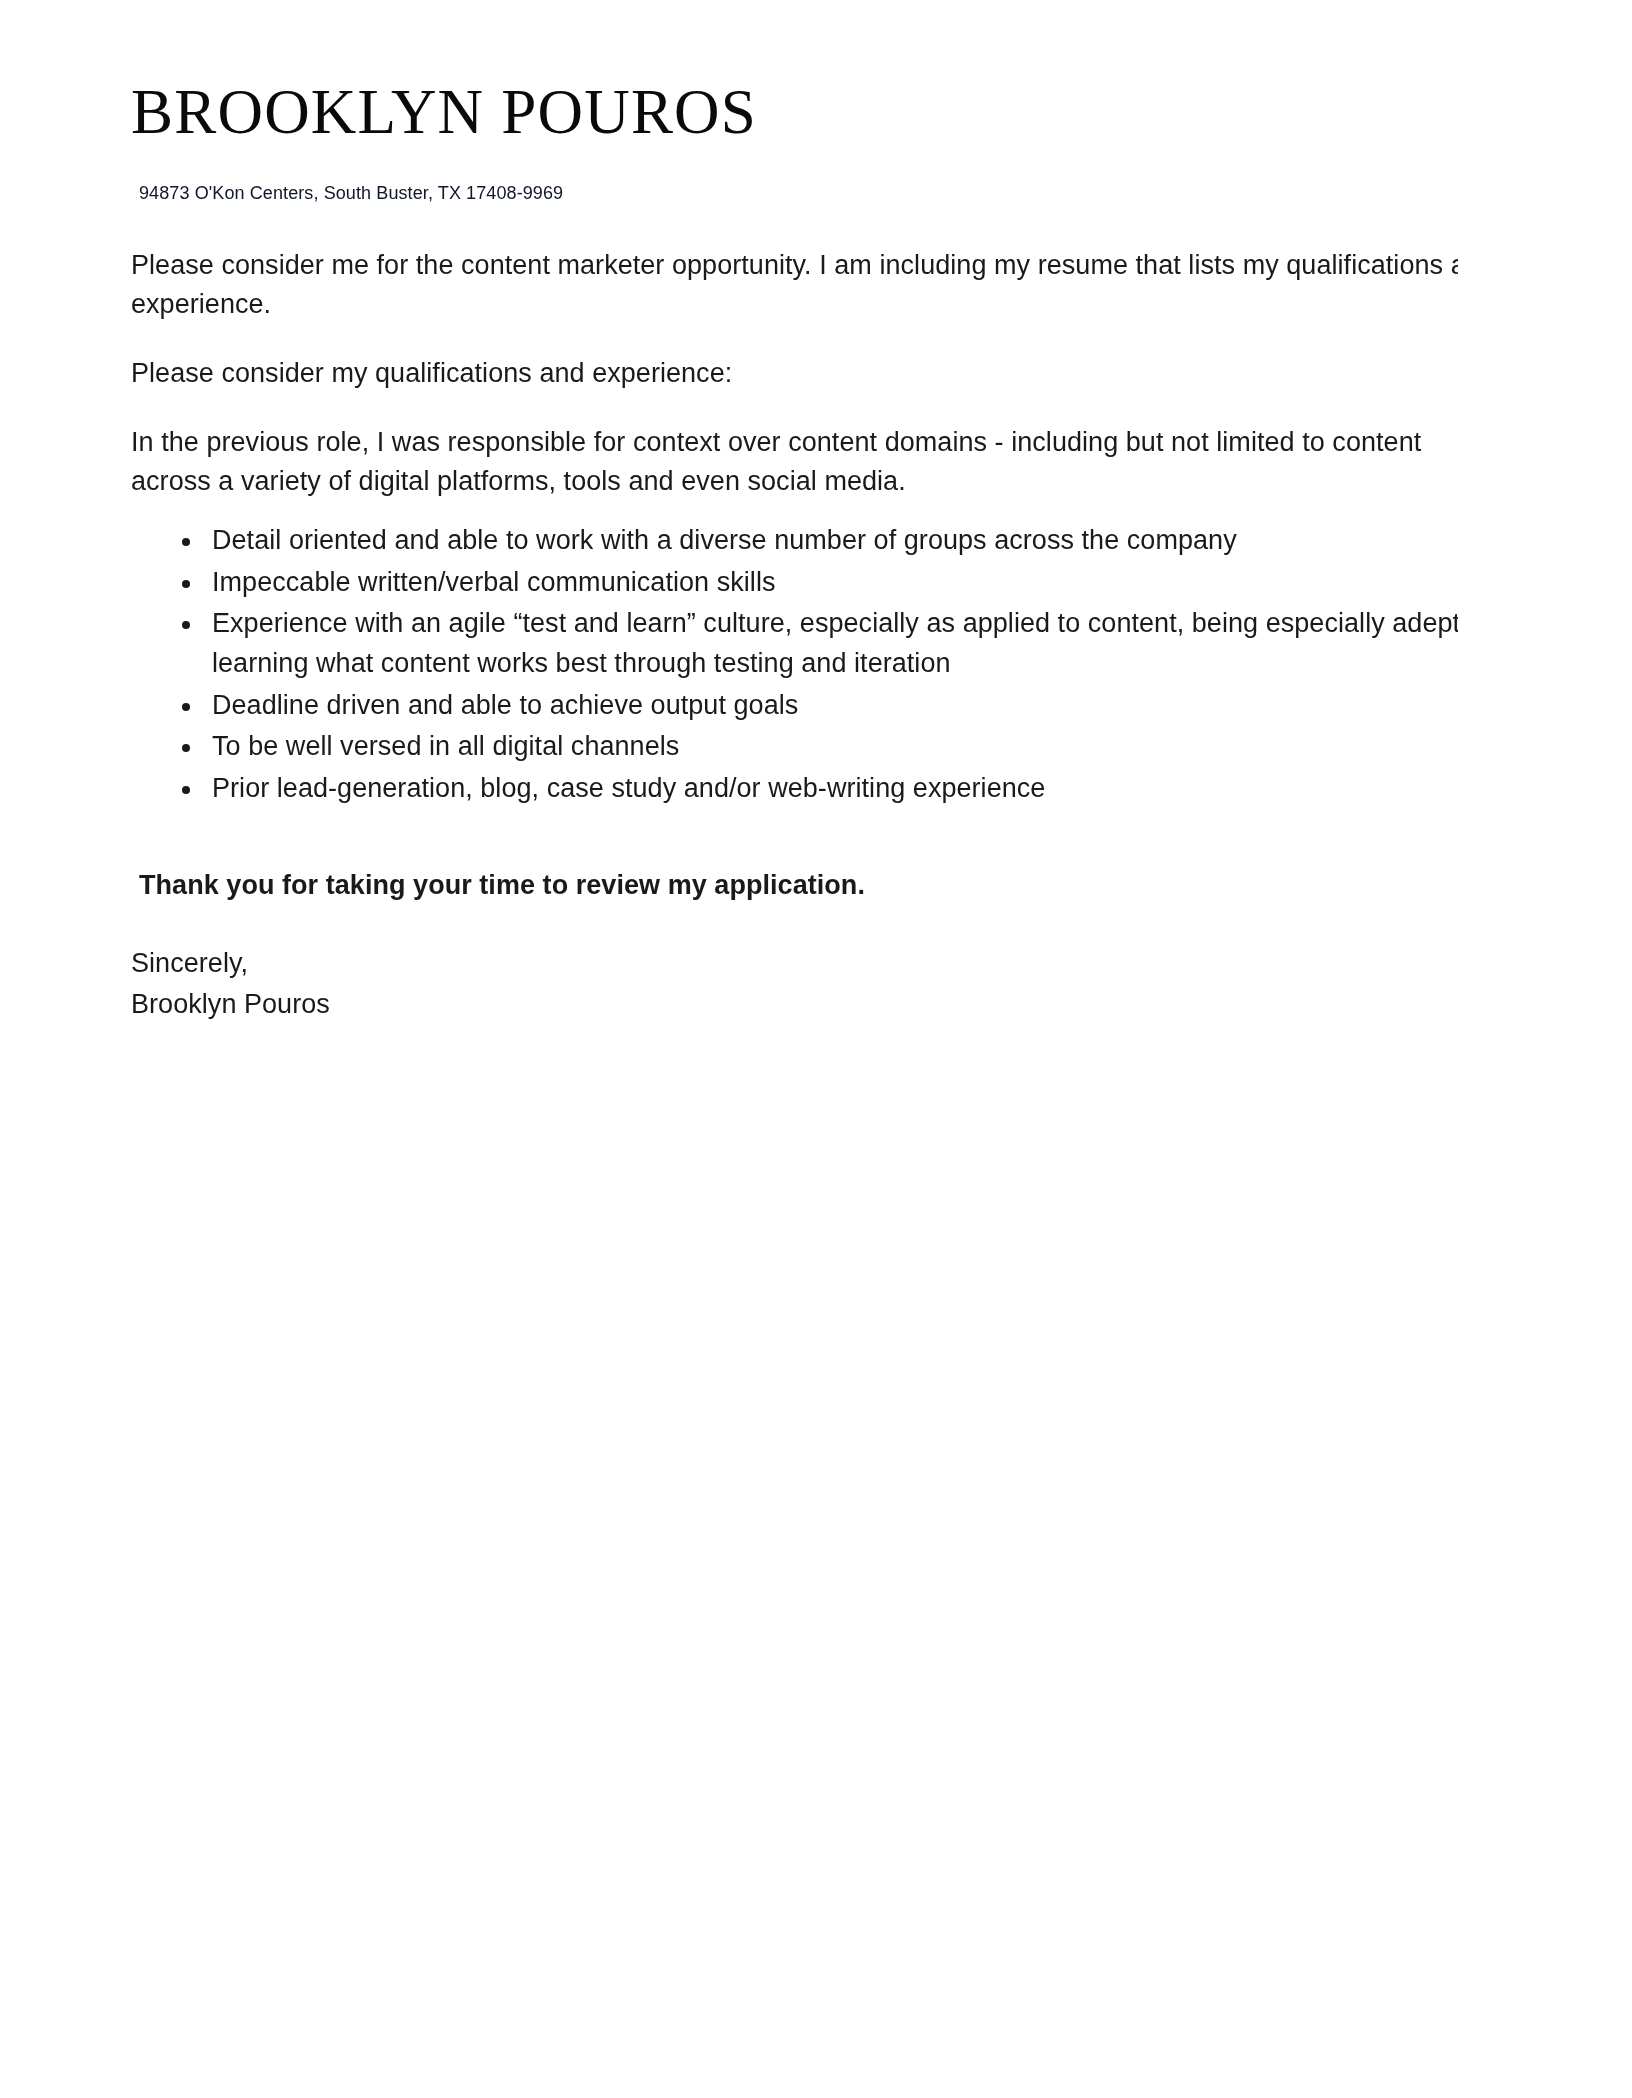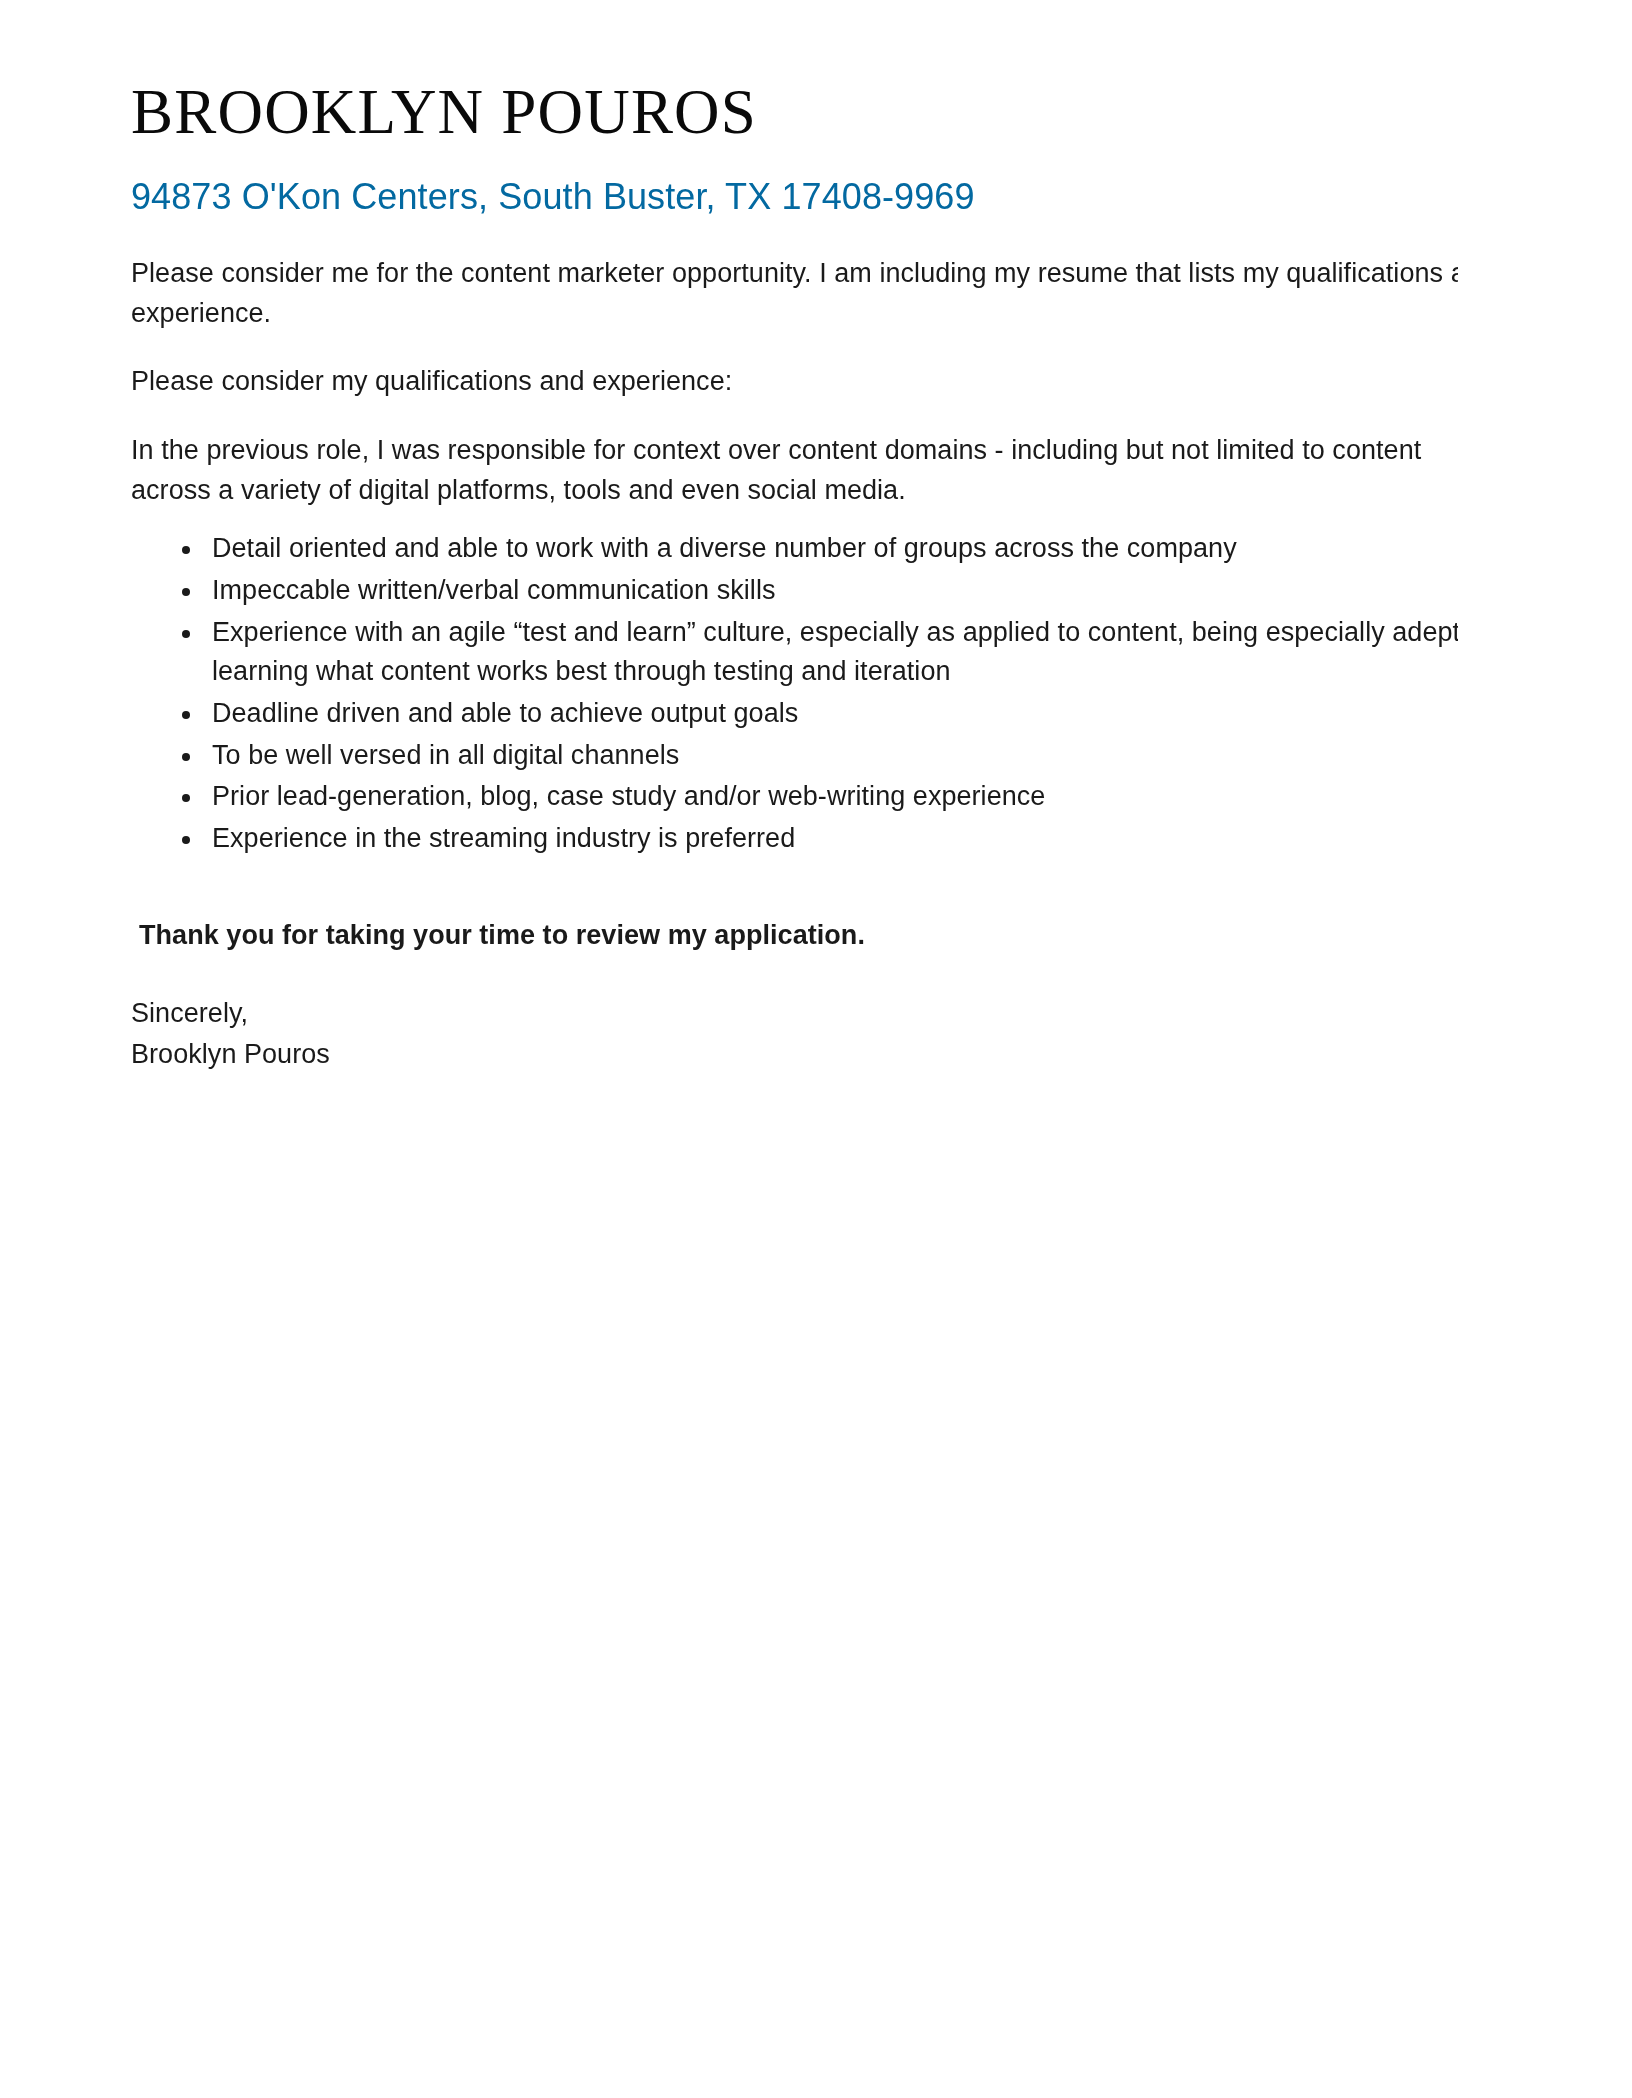--- a/index.html
+++ b/index.html
@@ -29,25 +29,25 @@
     font-weight: 400;
     line-height: 1.1;
     letter-spacing: 1.2px;
     color: #0a0a0a;
     margin: 0;
     padding-top: 78px;
     white-space: nowrap;
   }
   .letter-address {
     font-family: "Liberation Sans", "DejaVu Sans", sans-serif;
-    font-size: 36px;
+    font-size: 18px;
     font-weight: 400;
     line-height: 1.35;
-    color: #0369a1;
-    margin: 0;
+    color: #0f172a;
+    margin: 8px;
     padding-top: 26px;
     letter-spacing: 0.1px;
   }
 
   
   .body-block {
     font-family: "Liberation Sans", "DejaVu Sans", sans-serif;
     color: #1a1a1a;
     font-size: 27px;
     line-height: 1.48;
@@ -142,21 +142,20 @@
 
       <p class="para">In the previous role, I was responsible for context over content domains - including but not limited to content across a variety of digital platforms, tools and even social media.</p>
 
       <ul class="quals">
         <li>Detail oriented and able to work with a diverse number of groups across the company</li>
         <li>Impeccable written/verbal communication skills</li>
         <li class="bullet-wide">Experience with an agile “test and learn” culture, especially as applied to content, being especially adept at learning what content works best through testing and iteration</li>
         <li>Deadline driven and able to achieve output goals</li>
         <li>To be well versed in all digital channels</li>
         <li>Prior lead-generation, blog, case study and/or web-writing experience</li>
-        <li>Experience in the streaming industry is preferred</li>
       </ul>
 
       <p class="thanks">Thank you for taking your time to review my application.</p>
 
       <p class="signoff">Sincerely,</p>
 
       <p class="signoff-name">Brooklyn Pouros</p>
 
     </div>
   </div>

